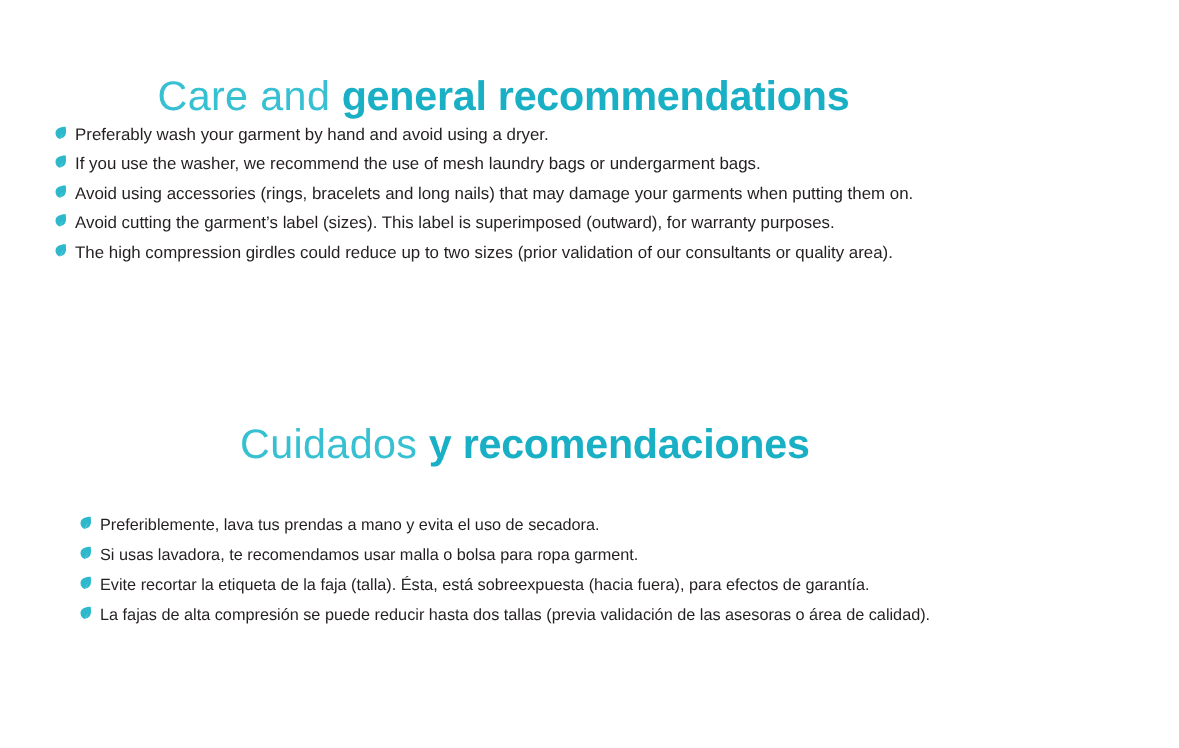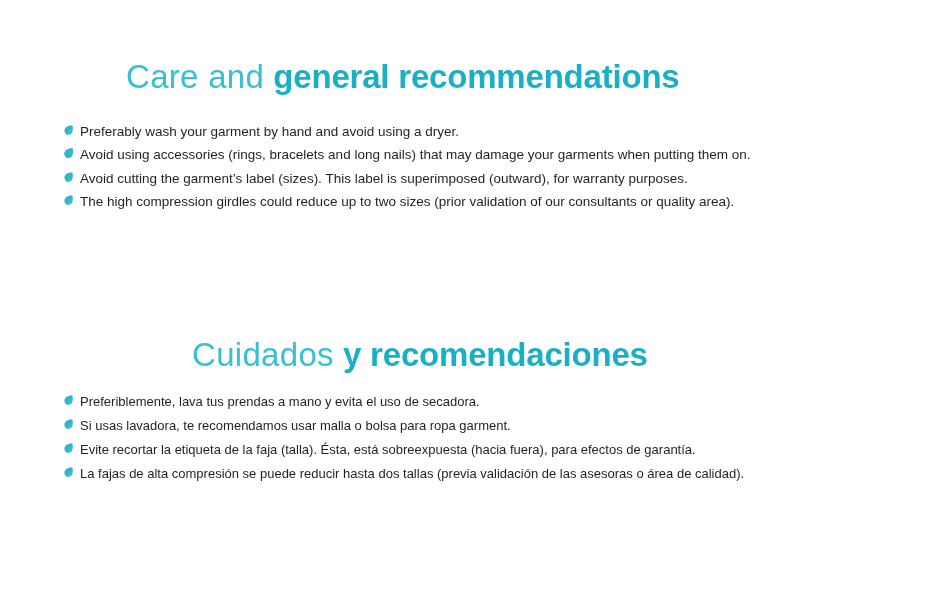--- a/index.html
+++ b/index.html
@@ -46,22 +46,22 @@
     color: #19b0c6;
     font-weight: 700;
     letter-spacing: -0.2px;
   }
 
   .list {
     list-style: none;
     margin: 0;
     padding: 0;
   }
-  .list-en { margin-top: 24px; padding-left: 64px; }
-  .list-es { margin-top: 16px; padding-left: 64px; }
+  .list-en { padding-left: 44px; }
+  .list-es { margin-top: 34px; padding-left: 64px; }
 
   .list li {
     position: relative;
     font-size: 13.5px;
     line-height: 23.5px;
     color: #231f20;
     padding-left: 16px;
     white-space: nowrap;
   }
   .list-es li {
@@ -97,20 +97,21 @@
             </svg>
         </span>
         <span>Preferably wash your garment by hand and avoid using a dryer.</span>
       </li>
       <li>
         <span class="bullet">
           <svg width="9" height="11" viewBox="0 0 9 11">
               <path d="M8.6 0.4C4.6 0.2 0.4 1.8 0.4 5.6c0 2.2 1.5 4.1 3.7 4.7 0.6-2.4 1.9-4.6 3.7-6.2C6.3 5.7 5 7.6 4.4 9.8 7 9.6 8.8 7.3 8.8 4.4c0-1.5-0.1-2.9-0.2-4z" fill="#2db8cc"></path>
             </svg>
         </span>
+        <span>If you use the washer, we recommend the use of mesh laundry bags or undergarment bags.</span>
       </li>
       <li>
         <span class="bullet">
           <svg width="9" height="11" viewBox="0 0 9 11">
               <path d="M8.6 0.4C4.6 0.2 0.4 1.8 0.4 5.6c0 2.2 1.5 4.1 3.7 4.7 0.6-2.4 1.9-4.6 3.7-6.2C6.3 5.7 5 7.6 4.4 9.8 7 9.6 8.8 7.3 8.8 4.4c0-1.5-0.1-2.9-0.2-4z" fill="#2db8cc"></path>
             </svg>
         </span>
         <span>Avoid using accessories (rings, bracelets and long nails) that may damage your garments when putting them on.</span>
       </li>
       <li>

